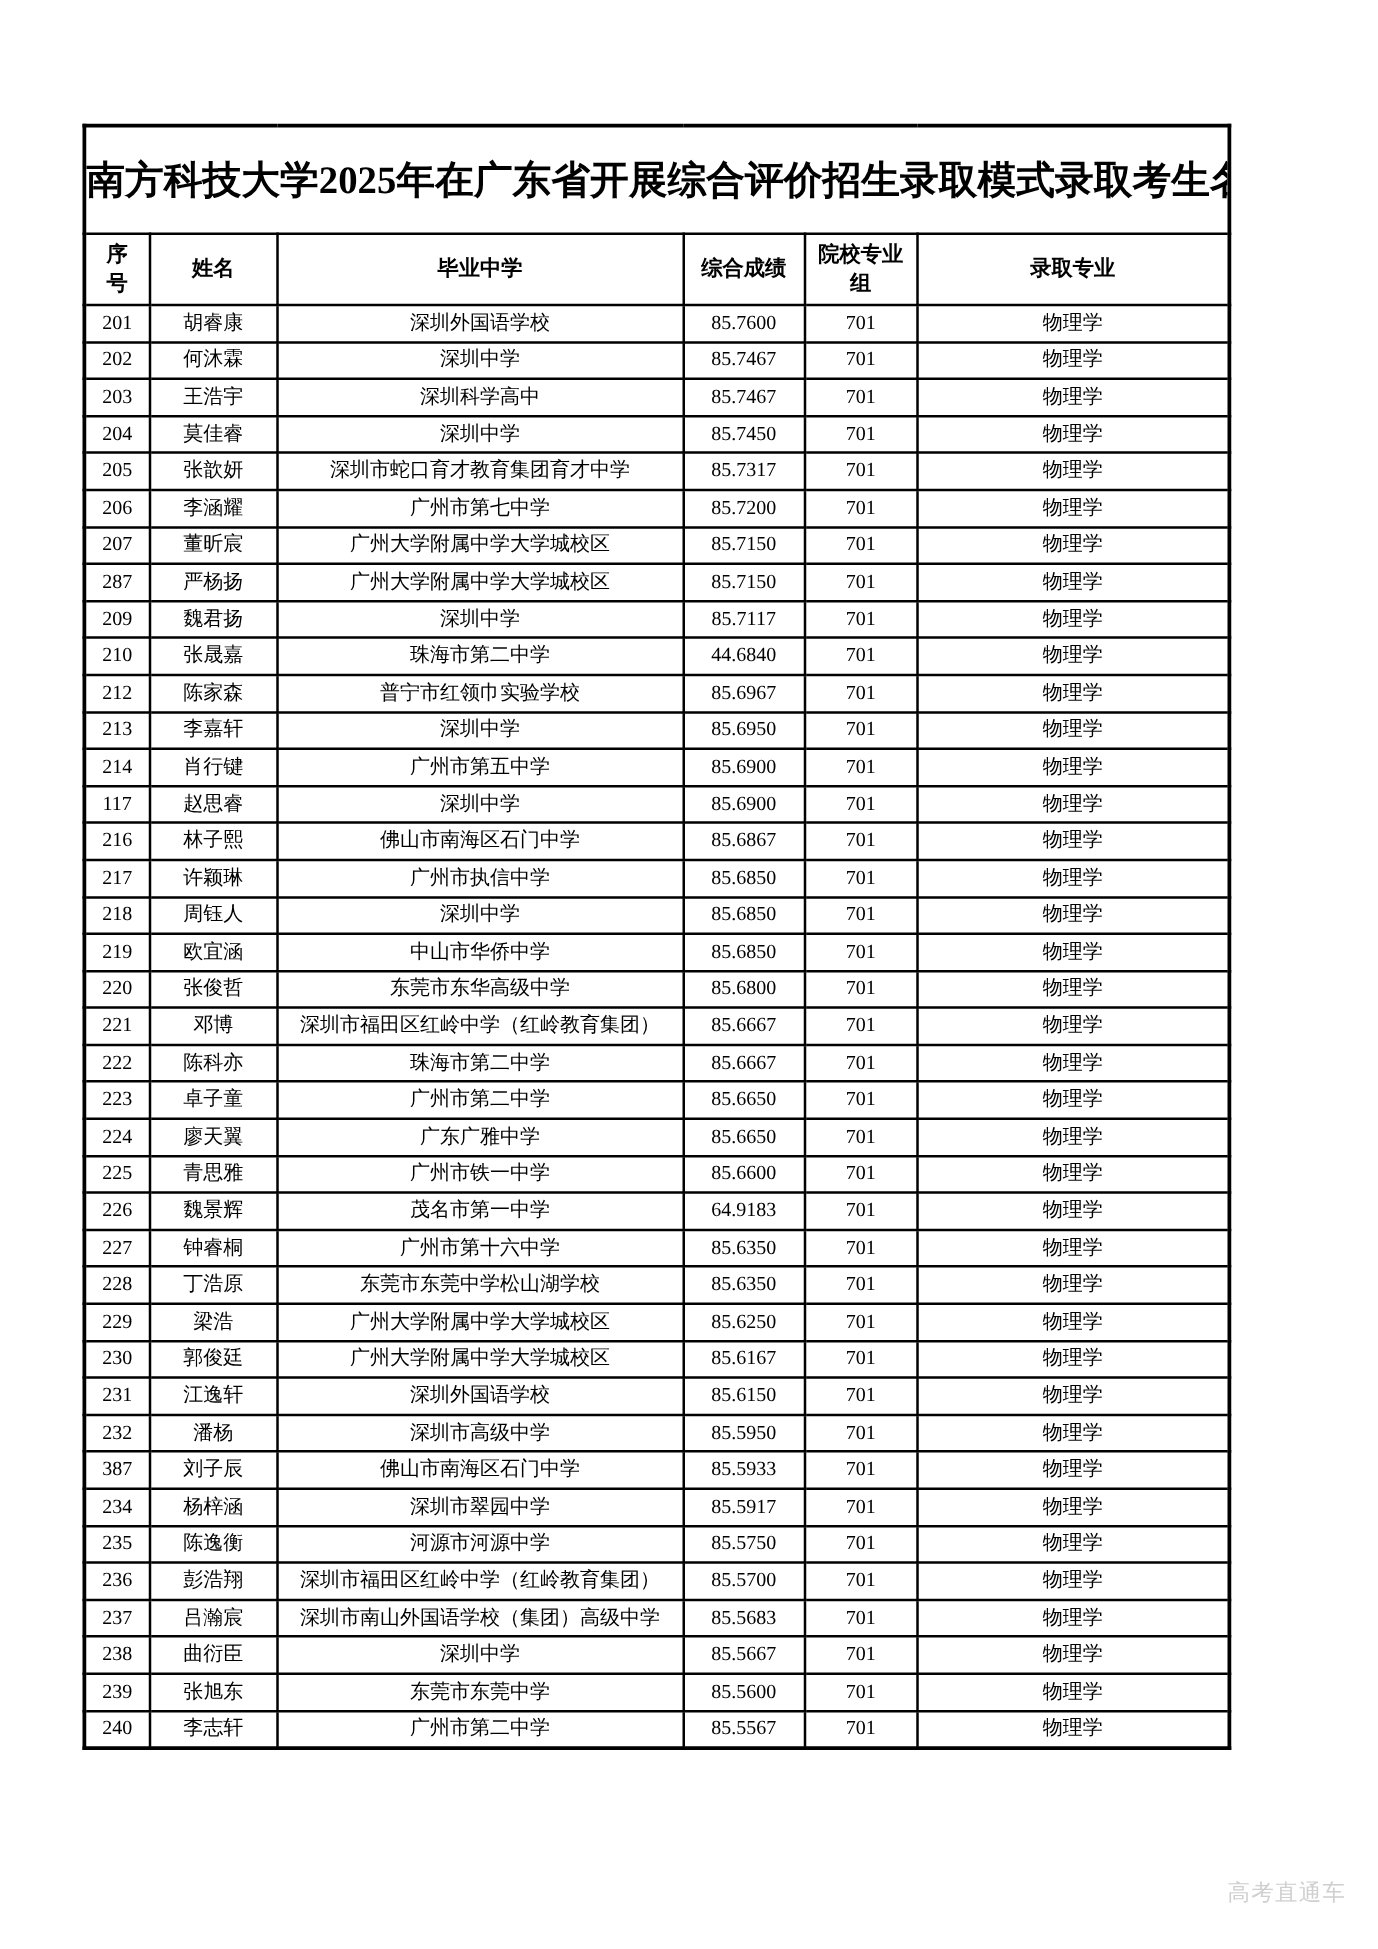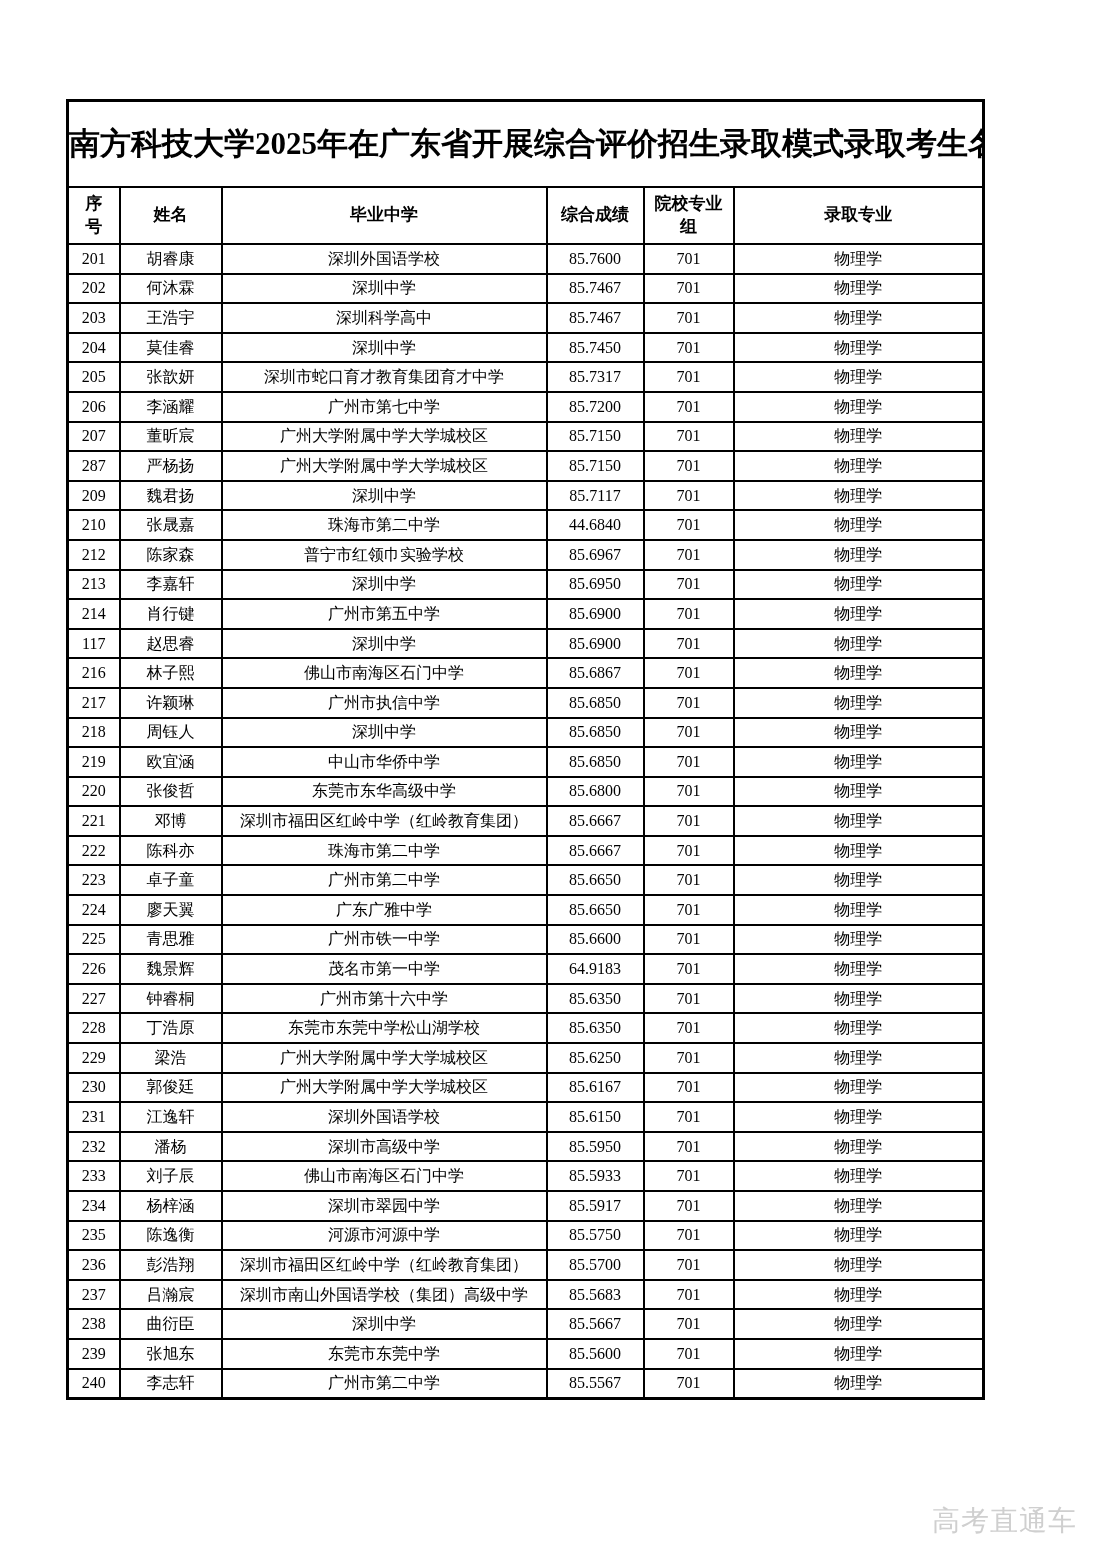--- a/index.html
+++ b/index.html
@@ -54,21 +54,21 @@
   tbody td {
     height: 27.6px;
     font-size: 16px;
     line-height: 1;
     white-space: nowrap;
   }
   .watermark {
     position: absolute;
     top: 1502px;
     right: 25px;
-    font-size: 28px;
+    font-size: 18px;
     color: #cfcfcf;
     font-family: "Liberation Sans", sans-serif;
     letter-spacing: 1px;
     user-select: none;
   }
 </style>
 </head>
 <body>
 
 <div class="page">
@@ -338,21 +338,21 @@
         </tr>
         <tr>
           <td>232</td>
           <td>潘杨</td>
           <td>深圳市高级中学</td>
           <td>85.5950</td>
           <td>701</td>
           <td>物理学</td>
         </tr>
         <tr>
-          <td>233</td>
+          <td>387</td>
           <td>刘子辰</td>
           <td>佛山市南海区石门中学</td>
           <td>85.5933</td>
           <td>701</td>
           <td>物理学</td>
         </tr>
         <tr>
           <td>234</td>
           <td>杨梓涵</td>
           <td>深圳市翠园中学</td>

